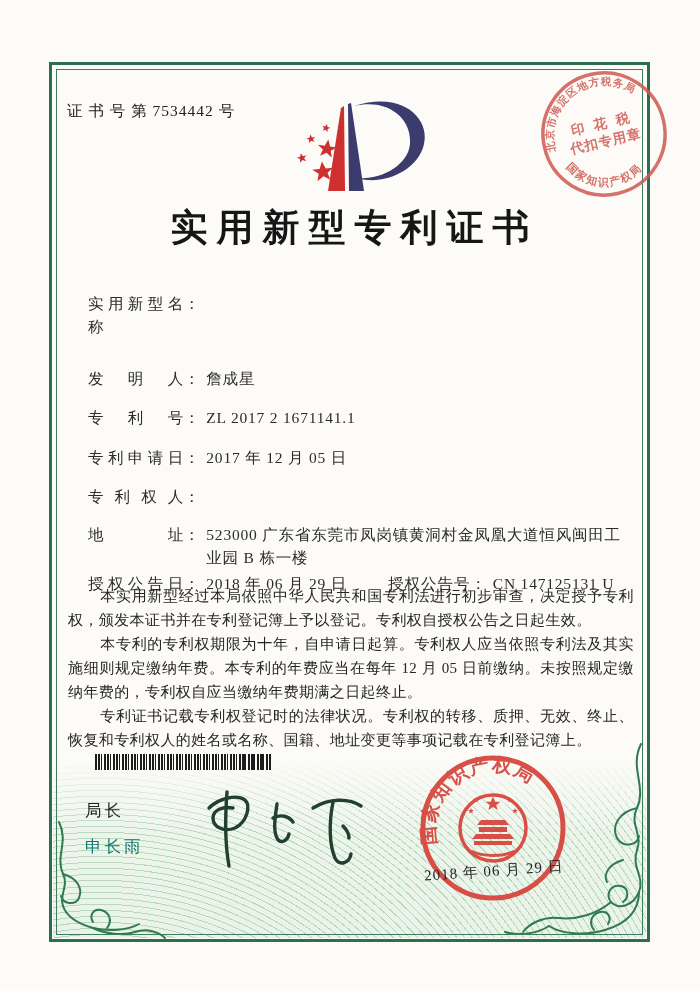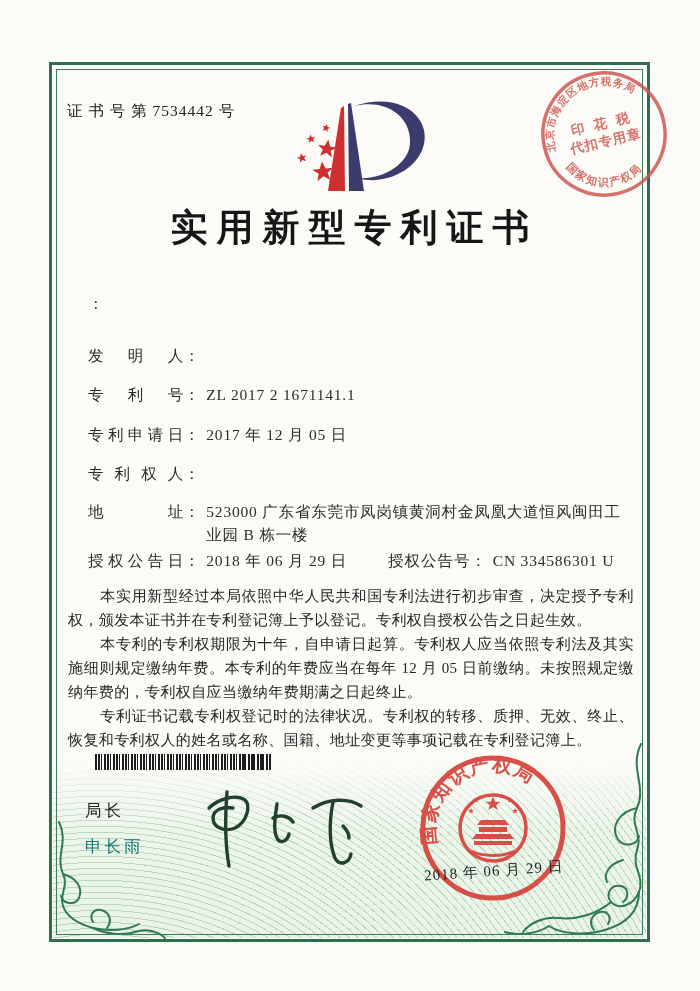--- a/index.html
+++ b/index.html
@@ -142,25 +142,27 @@
       <use href="#star" transform="translate(61,61) scale(0.95) rotate(8)"></use>
       <use href="#star" transform="translate(36,70) scale(0.5) rotate(-14)"></use>
       <use href="#star" transform="translate(57,84) scale(1.05) rotate(-6)"></use>
     </g>
   </svg>
 
   <h1 class="title">实用新型专利证书</h1>
 
   <div class="fields">
     <div class="frow m30">
+      <span class="lab">实用新型名称</span>
         <span class="colon">：</span>
     </div>
     <div class="frow m17">
       <span class="lab">发明人</span>
         <span class="colon">：</span>
+      <span class="val">詹成星</span>
     </div>
     <div class="frow m18">
       <span class="lab">专利号</span>
         <span class="colon">：</span>
       <span class="val">ZL 2017 2 1671141.1</span>
     </div>
     <div class="frow m17">
       <span class="lab">专利申请日</span>
         <span class="colon">：</span>
       <span class="val">2017 年 12 月 05 日</span>
@@ -174,21 +176,21 @@
         <span class="colon">：</span>
       <span class="val">523000 广东省东莞市凤岗镇黄洞村金凤凰大道恒风闽田工业园 B 栋一楼</span>
     </div>
     <div class="frow">
       <span class="lab">授权公告日</span>
         <span class="colon">：</span>
       <span class="val">2018 年 06 月 29 日</span>
       <span class="pair2">
         <span class="lab2">授权公告号</span>
           <span class="colon">：</span>
-        <span>CN 334586301 U</span>
+        <span>CN 147125131 U</span>
       </span>
     </div>
   </div>
 
   <div class="paras">
     <p>本实用新型经过本局依照中华人民共和国专利法进行初步审查，决定授予专利权，颁发本证书并在专利登记簿上予以登记。专利权自授权公告之日起生效。</p>
     <p>本专利的专利权期限为十年，自申请日起算。专利权人应当依照专利法及其实施细则规定缴纳年费。本专利的年费应当在每年 12 月 05 日前缴纳。未按照规定缴纳年费的，专利权自应当缴纳年费期满之日起终止。</p>
     <p>专利证书记载专利权登记时的法律状况。专利权的转移、质押、无效、终止、恢复和专利权人的姓名或名称、国籍、地址变更等事项记载在专利登记簿上。</p>
   </div>
 

